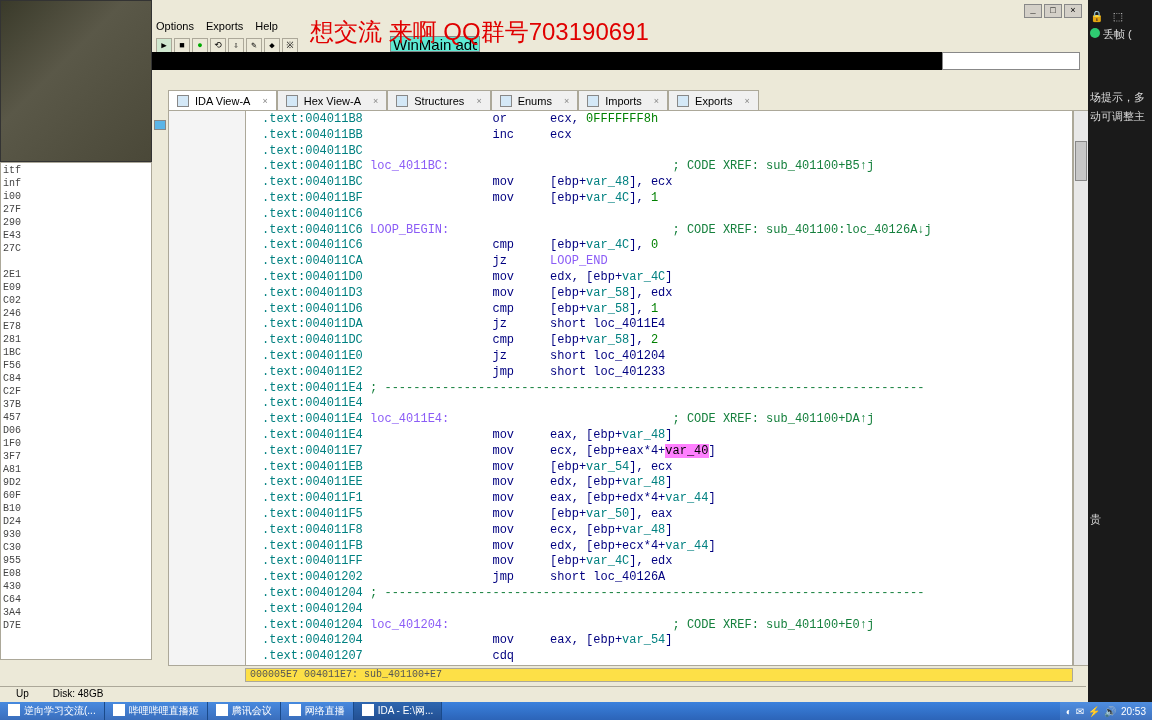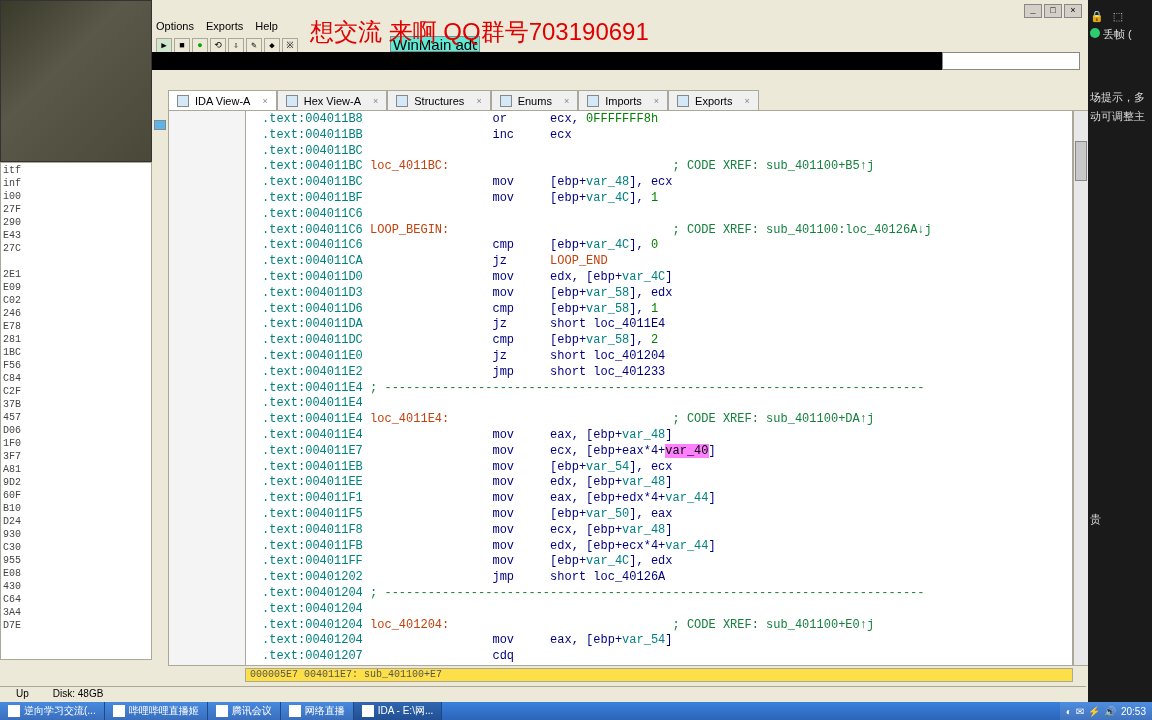--- a/index.html
+++ b/index.html
@@ -138,21 +138,21 @@
   font-size: 12px;
   line-height: 15.8px;
   padding: 1px 16px;
   white-space: pre;
 }
 .code-line { color: #000080; height: 15.8px; }
 .addr { color: #008080; }
 .mnem { color: #000080; }
 .var  { color: #008080; }
 .num  { color: #008000; }
-.lbl  { color: #c2410c; }
+.lbl  { color: #8b5cf6; }
 .cmt  { color: #15803d; }
 .hl   { background: #ff80ff; color: #000; }
 .gutter {
   position: absolute;
   top: 110px; left: 168px;
   width: 77px; height: 556px;
   background: #f4f4f4;
   border: 1px solid #aca899;
   border-right: none;
 }
@@ -201,21 +201,20 @@
   background: linear-gradient(#3a81dd, #2c64b8);
   display: flex;
   font-family: Tahoma, sans-serif;
   font-size: 10px;
   color: #fff;
 }
 .taskbar .tbtn {
   padding: 2px 8px;
   border-right: 1px solid #1a4a8a;
   display: flex;
-  align-items: center;
   gap: 4px;
   background: rgba(255,255,255,0.07);
 }
 .taskbar .tbtn.active { background: rgba(0,0,0,0.2); }
 .taskbar .tray {
   margin-left: auto;
   padding: 2px 6px;
   display: flex;
   gap: 4px;
   align-items: center;

